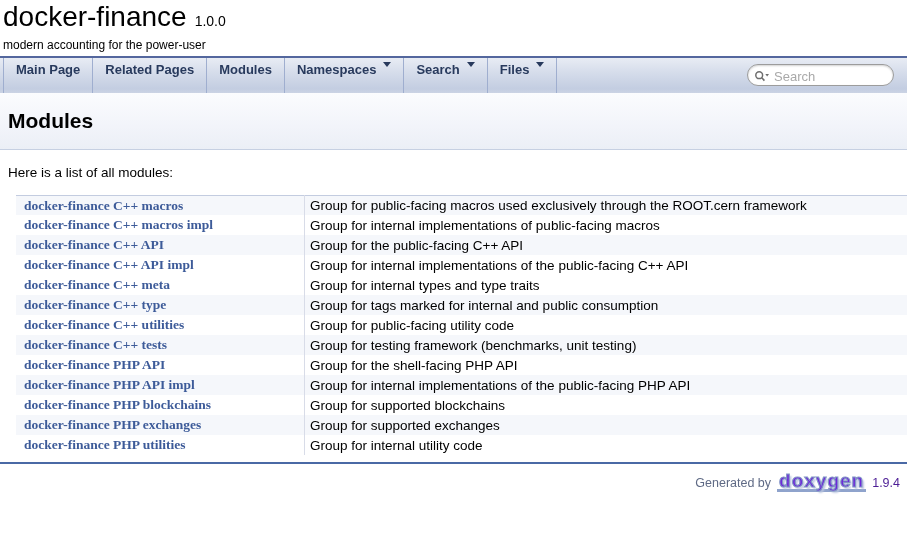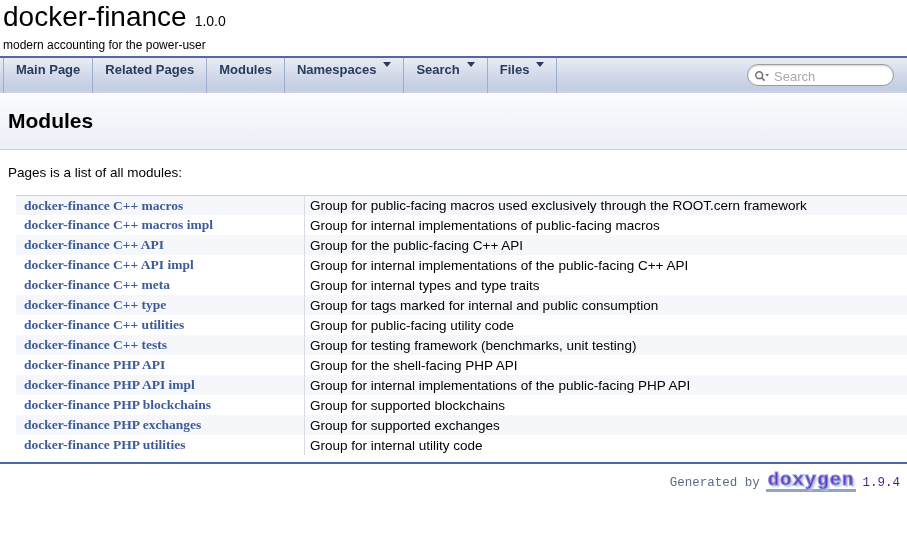--- a/index.html
+++ b/index.html
@@ -63,21 +63,21 @@
   table.directory tr{height:20px;}
   table.directory tr.shaded{background:#F5F7FB;}
   td.entry{width:280px;padding:0 0 0 8px;white-space:nowrap;overflow:hidden;font-family:Liberation Serif, serif;}
   td.entry a{color:#3D5B99;font-weight:bold;text-decoration:none;cursor:pointer;}
   td.desc{border-left:1px solid #D8DCE8;padding:0 0 0 5px;color:#000;white-space:nowrap;overflow:hidden;}
 
   
   hr.footer-rule{border:none;border-top:2px solid #4A69A5;margin:7px 0 0 0;}
   .footer{
     display:flex;justify-content:flex-end;align-items:center;gap:6px;
-    padding:9px 7px 0 0;font-size:12.5px;color:#5F6A85;font-family:Liberation Mono, monospace;
+    padding:9px 7px 0 0;font-size:12.5px;color:#5F6A85;
   }
   .doxylogo{
     font-weight:bold;font-size:19px;letter-spacing:1px;
     color:#6d28d9;-webkit-text-stroke:1.1px #8296C5;
     text-shadow:2px 2px 2px #B9C4DE;
     border-bottom:3px solid #8FA3CC;
     line-height:15px;display:inline-block;padding:0 2px 1px 2px;
     cursor:pointer;
   }
   .doxyver{color:#4c1d95;}
@@ -123,21 +123,21 @@
       <input type="text" placeholder="Search" style="">
     </div>
   </div>
 </div>
 
 <div class="pageheader">
   <div class="pagetitle">Modules</div>
 </div>
 
 <div>
-  <div class="intro">Pages is a list of all modules:</div>
+  <div class="intro">Here is a list of all modules:</div>
 
   <table class="directory">
     <tbody>
       <tr class="shaded">
         <td class="entry"><a>docker-finance C++ macros</a></td>
         <td class="desc">Group for public-facing macros used exclusively through the ROOT.cern framework</td>
       </tr>
       <tr>
         <td class="entry"><a>docker-finance C++ macros impl</a></td>
         <td class="desc">Group for internal implementations of public-facing macros</td>

